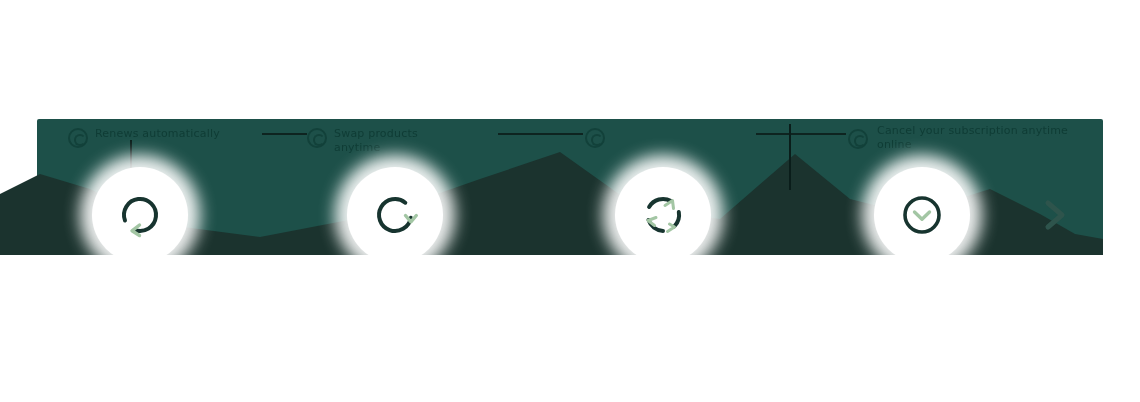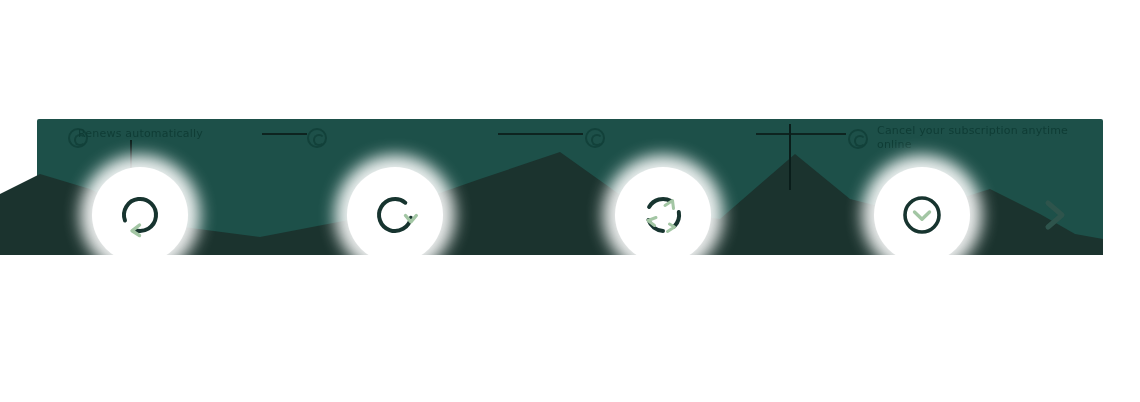--- a/index.html
+++ b/index.html
@@ -51,25 +51,26 @@
   <div class="connector" style="left:262px;top:133px;width:45px;"></div>
   <div class="connector" style="left:498px;top:133px;width:85px;"></div>
   <div class="connector" style="left:756px;top:133px;width:90px;"></div>
 
   <div class="leader-line" style="left:130px;top:140px;height:55px;"></div>
   <div class="leader-line" style="left:789px;top:124px;height:66px;"></div>
 
   <div class="step-badge" style="left:68px;top:128px;">
       <span class="badge-inner"></span>
     </div>
-  <div class="step-label" style="left:78px;top:127px;width:170px;">Renews automatically</div>
+  <div class="step-label" style="left:95px;top:127px;width:170px;">Renews automatically</div>
 
   <div class="step-badge" style="left:307px;top:128px;">
       <span class="badge-inner"></span>
     </div>
+  <div class="step-label" style="left:334px;top:127px;width:120px;">Swap products anytime</div>
 
   <div class="step-badge" style="left:585px;top:128px;">
       <span class="badge-inner"></span>
     </div>
 
   <div class="step-badge" style="left:848px;top:129px;">
       <span class="badge-inner"></span>
     </div>
   <div class="step-label" style="left:877px;top:124px;width:218px;">Cancel your subscription anytime online</div>
 

